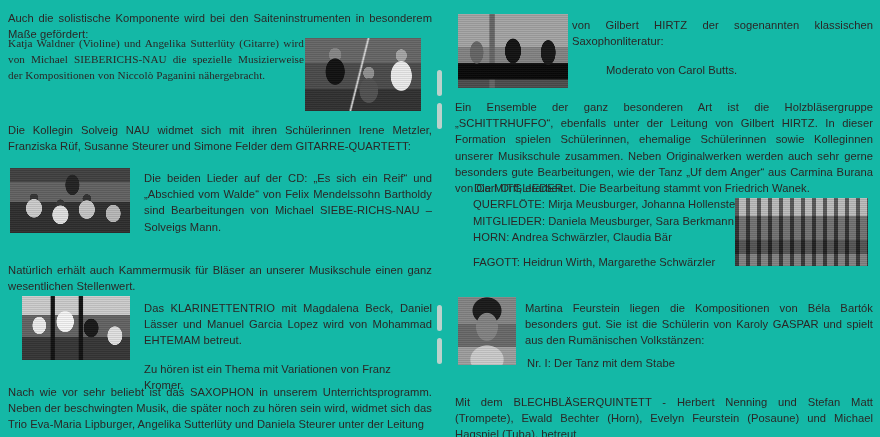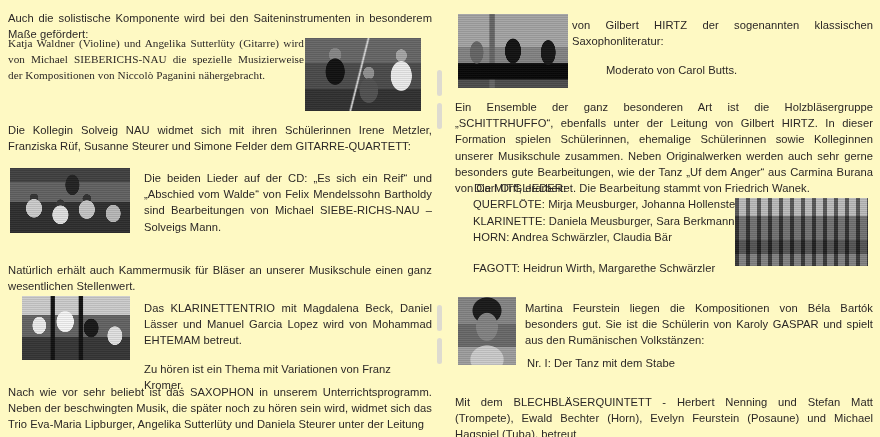--- a/index.html
+++ b/index.html
@@ -4,21 +4,21 @@
 <style>
   html, body {
     margin: 0;
     padding: 0;
     background: #ffffff;
   }
   .page {
     position: relative;
     width: 880px;
     height: 437px;
-    background: #fef9c3;
+    background: #14b8a6;
     font-family: "Liberation Sans", sans-serif;
     color: #231f20;
     overflow: hidden;
   }
   .col {
     position: absolute;
     top: 0;
     height: 437px;
   }
   .col-left  { left: 8px;   width: 424px; }
@@ -177,22 +177,22 @@
     <div class="blk" style="left:0; top:99px; width:418px;">
       <p class="para">Ein Ensemble der ganz besonderen Art ist die Holzbläsergruppe „SCHITTRHUFFO“, ebenfalls unter der Leitung von Gilbert HIRTZ. In dieser Formation spielen Schülerinnen, ehemalige Schülerinnen sowie Kolleginnen unserer Musikschule zusammen. Neben Originalwerken werden auch sehr gerne besonders gute Bearbeitungen, wie der Tanz „Uf dem Anger“ aus Carmina Burana von Carl Orff, erarbeitet. Die Bearbeitung stammt von Friedrich Wanek.</p>
     </div>
 
     <div class="blk" style="left:0; top:180px; width:290px;padding-left:19px;">
       <p class="para nojust">Die MITGLIEDER:</p>
     </div>
 
     <div class="blk" style="left:18px; top:196px; width:300px;">
       <p class="para nojust" style="margin-bottom:0.5px;">QUERFLÖTE: Mirja Meusburger, Johanna Hollenstein</p>
-      <p class="para nojust" style="margin-bottom:0.5px;">KLARINETTE: Daniela Meusburger, Sara Berkmann</p>
-      <p class="para nojust" style="margin-bottom:14px;">HORN: Andrea Schwärzler, Claudia Bär</p>
+      <p class="para nojust" style="margin-bottom:0.5px;">MITGLIEDER: Daniela Meusburger, Sara Berkmann</p>
+      <p class="para nojust" style="margin-bottom:8px;">HORN: Andrea Schwärzler, Claudia Bär</p>
       <p class="para nojust">FAGOTT: Heidrun Wirth, Margarethe Schwärzler</p>
     </div>
 
     <div class="blk" style="left:70px; top:300px; width:348px;">
       <p class="para">Martina Feurstein liegen die Kompositionen von Béla Bartók besonders gut. Sie ist die Schülerin von Karoly GASPAR und spielt aus den Rumänischen Volkstänzen:</p>
     </div>
 
     <div class="blk" style="left:72px; top:355px; width:348px;">
       <p class="para nojust">Nr. I: Der Tanz mit dem Stabe</p>
     </div>

